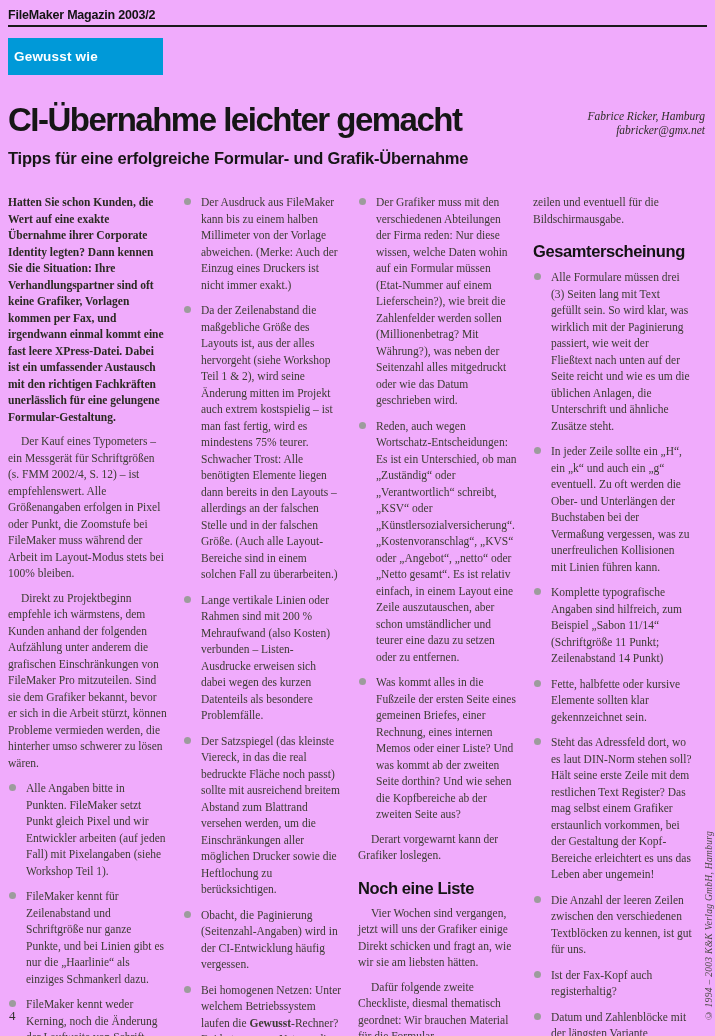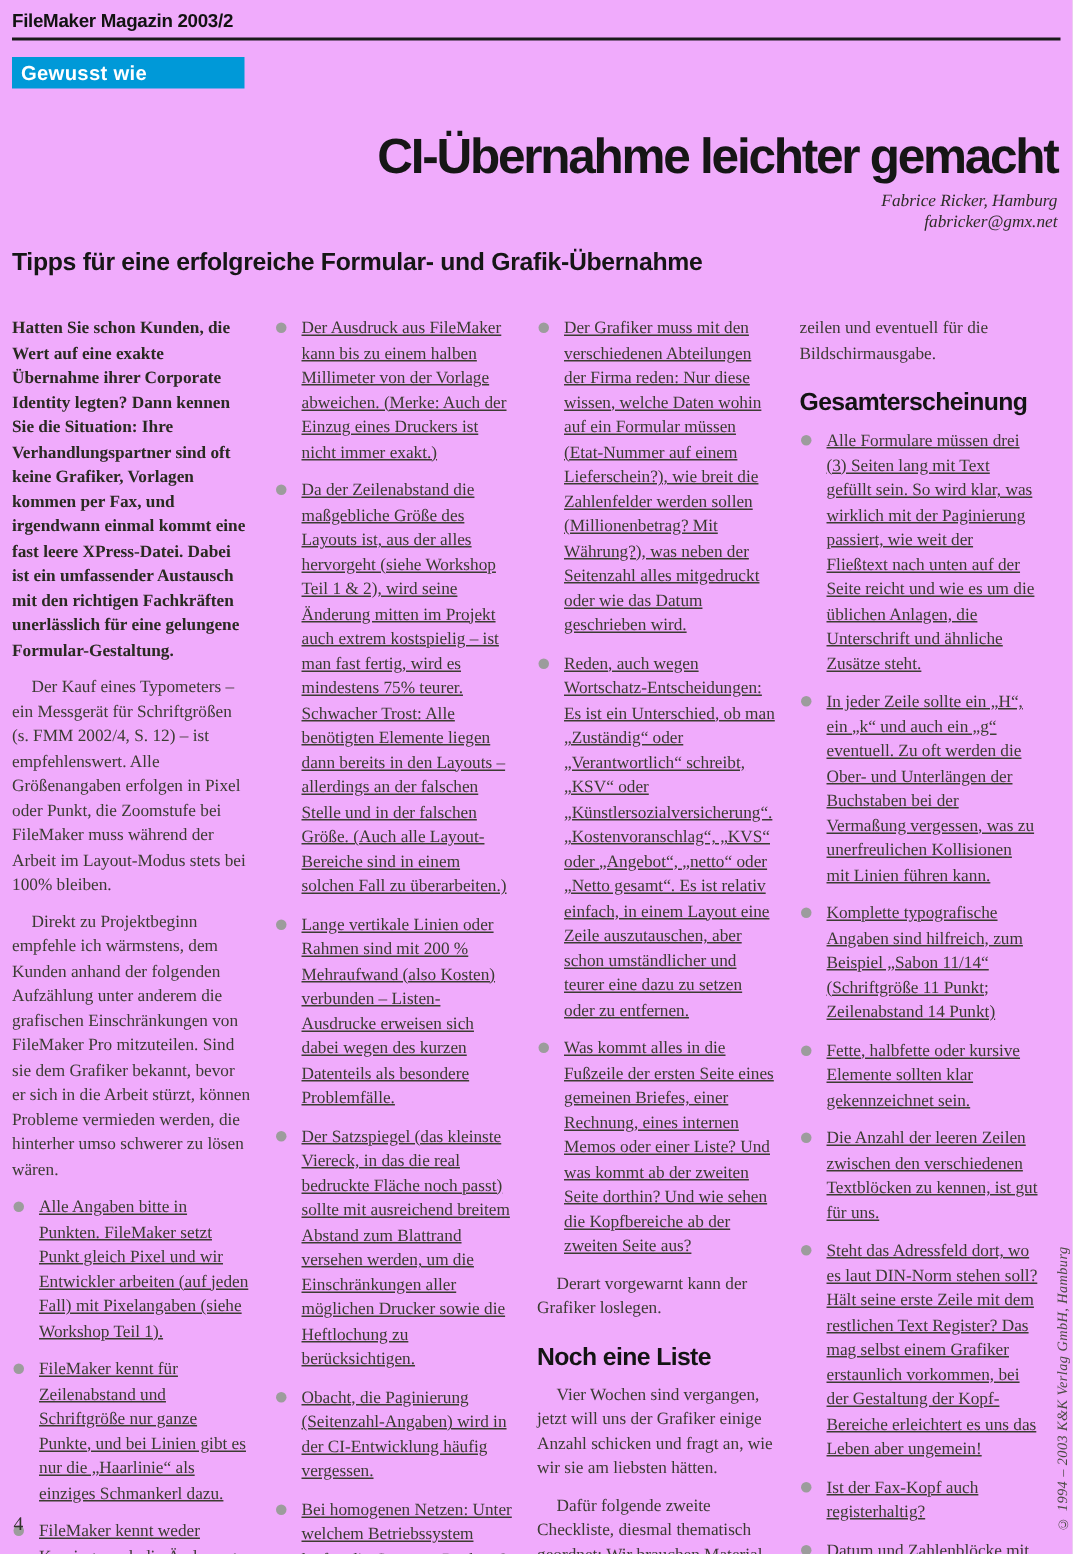--- a/index.html
+++ b/index.html
@@ -6,36 +6,36 @@
   .page {
     position:relative; width:715px; height:1036px; margin:0 auto;
     background:#f0abfc; overflow:hidden;
     font-family:"Liberation Serif", serif;
   }
   .masthead { padding:5px 8px 0 8px; }
   .masthead-title { font:bold 12.5px/15px "Liberation Sans", sans-serif; color:#131313; letter-spacing:-0.2px; }
   .rule { height:2px; background:#1a1a1a; margin:2px 8px 0 8px; }
   .section-label {
     display:flex; align-items:center; box-sizing:border-box;
-    width:155px; height:21px; margin:11px 0 0 8px; padding-left:6px;
+    width:155px; height:37px; margin:11px 0 0 8px; padding-left:6px;
     color:#ffffff; font:bold 13.5px/21px "Liberation Sans", sans-serif; letter-spacing:0.2px;
   }
-  .title-row { display:flex; justify-content:space-between; align-items:flex-end; margin:27px 10px 0 8px;flex-direction:column; }
+  .title-row { display:flex; justify-content:space-between; align-items:center; margin:27px 10px 0 8px; }
   h1.article-title { margin:0; font:bold 33px/36px "Liberation Sans", sans-serif; letter-spacing:-1.5px; color:#161616; }
   .author-block { text-align:right; font:italic 11.5px/14px "Liberation Serif", serif; color:#2e2e28; margin-top:5px; white-space:nowrap; }
   .subtitle { margin:11px 8px 0 8px; font:bold 16.5px/19px "Liberation Sans", sans-serif; color:#161616; letter-spacing:-0.2px; }
   .columns { display:flex; gap:16px; margin:26px 23px 0 8px; }
   .col { flex:1 1 0; min-width:0; font-size:11.5px; line-height:16.5px; color:#3c3c33; }
   .col > :first-child { margin-top:0 !important; }
   .col p { margin:0; }
   p.lead { font-weight:bold; color:#2a2a22; }
   p.p { text-indent:13px; margin-top:8px; }
   p.pcont { margin-top:0; }
   h2.colhead { font:bold 16.5px/18px "Liberation Sans", sans-serif; color:#141414; margin:15px 0 7px 0; letter-spacing:-0.4px; }
-  .bullet { position:relative; padding-left:18px; margin-top:9px;text-decoration:underline; }
+  .bullet { position:relative; padding-left:18px; margin-top:9px; }
   .dot { position:absolute; left:1px; top:4px; width:7px; height:7px; border-radius:50%; }
   .page-number { position:absolute; left:9px; bottom:12px; font-size:13px; color:#33332c; }
   .copyright {
     position:absolute; right:1px; bottom:16px;
     writing-mode:vertical-rl; transform:rotate(180deg);
     font:italic 9.5px "Liberation Serif", serif; color:#4a4a42; letter-spacing:0.3px;
   }
 </style>
 </head>
 <body>
@@ -75,32 +75,32 @@
         <div class="bullet"><span class="dot" style="background-color: rgb(156, 156, 156);"></span><span>Der Satzspiegel (das kleinste Viereck, in das die real bedruckte Fläche noch passt) sollte mit ausreichend breitem Abstand zum Blattrand versehen werden, um die Einschränkungen aller möglichen Drucker sowie die Heftlochung zu berücksichtigen.</span></div>
         <div class="bullet"><span class="dot" style="background-color: rgb(156, 156, 156);"></span><span>Obacht, die Paginierung (Seitenzahl-Angaben) wird in der CI-Entwicklung häufig vergessen.</span></div>
         <div class="bullet"><span class="dot" style="background-color: rgb(156, 156, 156);"></span><span>Bei homogenen Netzen: Unter welchem Betriebssystem laufen die <b>Gewusst</b>-Rechner? Bei heterogenen Netzen: die Kompatibilität der Schriften muss garantiert sein (siehe Workshop Teil 3)</span></div>
       </div>
       <div class="col">
         <div class="bullet"><span class="dot" style="background-color: rgb(156, 156, 156);"></span><span>Der Grafiker muss mit den verschiedenen Abteilungen der Firma reden: Nur diese wissen, welche Daten wohin auf ein Formular müssen (Etat-Nummer auf einem Lieferschein?), wie breit die Zahlenfelder werden sollen (Millionenbetrag? Mit Währung?), was neben der Seitenzahl alles mitgedruckt oder wie das Datum geschrieben wird.</span></div>
         <div class="bullet"><span class="dot" style="background-color: rgb(156, 156, 156);"></span><span>Reden, auch wegen Wortschatz-Entscheidungen: Es ist ein Unterschied, ob man „Zuständig“ oder „Verantwortlich“ schreibt, „KSV“ oder „Künstlersozialversicherung“. „Kostenvoranschlag“, „KVS“ oder „Angebot“, „netto“ oder „Netto gesamt“. Es ist relativ einfach, in einem Layout eine Zeile auszutauschen, aber schon umständlicher und teurer eine dazu zu setzen oder zu entfernen.</span></div>
         <div class="bullet"><span class="dot" style="background-color: rgb(156, 156, 156);"></span><span>Was kommt alles in die Fußzeile der ersten Seite eines gemeinen Briefes, einer Rechnung, eines internen Memos oder einer Liste? Und was kommt ab der zweiten Seite dorthin? Und wie sehen die Kopfbereiche ab der zweiten Seite aus?</span></div>
         <p class="p">Derart vorgewarnt kann der Grafiker loslegen.</p>
         <h2 class="colhead">Noch eine Liste</h2>
-        <p class="p">Vier Wochen sind vergangen, jetzt will uns der Grafiker einige Anzahl schicken und fragt an, wie wir sie am liebsten hätten.</p>
+        <p class="p">Vier Wochen sind vergangen, jetzt will uns der Grafiker einige Direkt schicken und fragt an, wie wir sie am liebsten hätten.</p>
         <p class="p">Dafür folgende zweite Checkliste, diesmal thematisch geordnet: Wir brauchen Material für die Formular-Gesamterscheinung, für Kopf- und Fuß-</p>
       </div>
       <div class="col">
         <p class="pcont">zeilen und eventuell für die Bildschirmausgabe.</p>
         <h2 class="colhead">Gesamterscheinung</h2>
         <div class="bullet"><span class="dot" style="background-color: rgb(156, 156, 156);"></span><span>Alle Formulare müssen drei (3) Seiten lang mit Text gefüllt sein. So wird klar, was wirklich mit der Paginierung passiert, wie weit der Fließtext nach unten auf der Seite reicht und wie es um die üblichen Anlagen, die Unterschrift und ähnliche Zusätze steht.</span></div>
         <div class="bullet"><span class="dot" style="background-color: rgb(156, 156, 156);"></span><span>In jeder Zeile sollte ein „H“, ein „k“ und auch ein „g“ eventuell. Zu oft werden die Ober- und Unterlängen der Buchstaben bei der Vermaßung vergessen, was zu unerfreulichen Kollisionen mit Linien führen kann.</span></div>
         <div class="bullet"><span class="dot" style="background-color: rgb(156, 156, 156);"></span><span>Komplette typografische Angaben sind hilfreich, zum Beispiel „Sabon 11/14“ (Schriftgröße 11 Punkt; Zeilenabstand 14 Punkt)</span></div>
         <div class="bullet"><span class="dot" style="background-color: rgb(156, 156, 156);"></span><span>Fette, halbfette oder kursive Elemente sollten klar gekennzeichnet sein.</span></div>
+        <div class="bullet"><span class="dot" style="background-color: rgb(156, 156, 156);"></span><span>Steht das Adressfeld dort, wo es laut DIN-Norm stehen soll? Hält seine erste Zeile mit dem restlichen Text Register? Das mag selbst einem Grafiker erstaunlich vorkommen, bei der Gestaltung der Kopf-Bereiche erleichtert es uns das Leben aber ungemein!</span></div>
         <div class="bullet"><span class="dot" style="background-color: rgb(156, 156, 156);"></span><span>Die Anzahl der leeren Zeilen zwischen den verschiedenen Textblöcken zu kennen, ist gut für uns.</span></div>
-        <div class="bullet"><span class="dot" style="background-color: rgb(156, 156, 156);"></span><span>Steht das Adressfeld dort, wo es laut DIN-Norm stehen soll? Hält seine erste Zeile mit dem restlichen Text Register? Das mag selbst einem Grafiker erstaunlich vorkommen, bei der Gestaltung der Kopf-Bereiche erleichtert es uns das Leben aber ungemein!</span></div>
         <div class="bullet"><span class="dot" style="background-color: rgb(156, 156, 156);"></span><span>Ist der Fax-Kopf auch registerhaltig?</span></div>
         <div class="bullet"><span class="dot" style="background-color: rgb(156, 156, 156);"></span><span>Datum und Zahlenblöcke mit der längsten Variante beschriften. Nicht 1. Mai 2003 oder 134 Euro – habe ich</span></div>
       </div>
     </div>
 
   <div class="page-number">4</div>
   <div class="copyright">© 1994 – 2003 K&amp;K Verlag GmbH, Hamburg</div>
 </div>
 
 </body></html>

